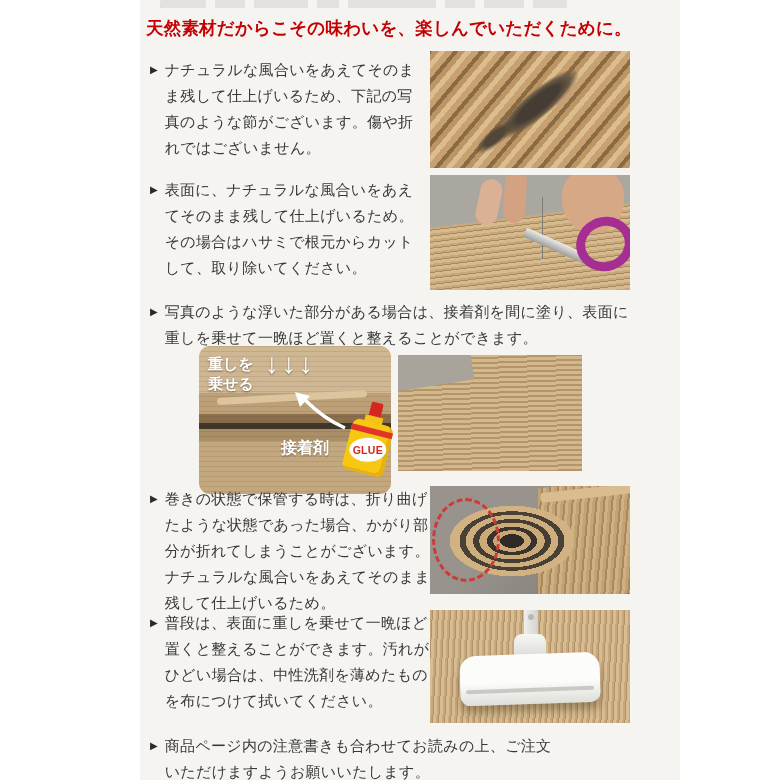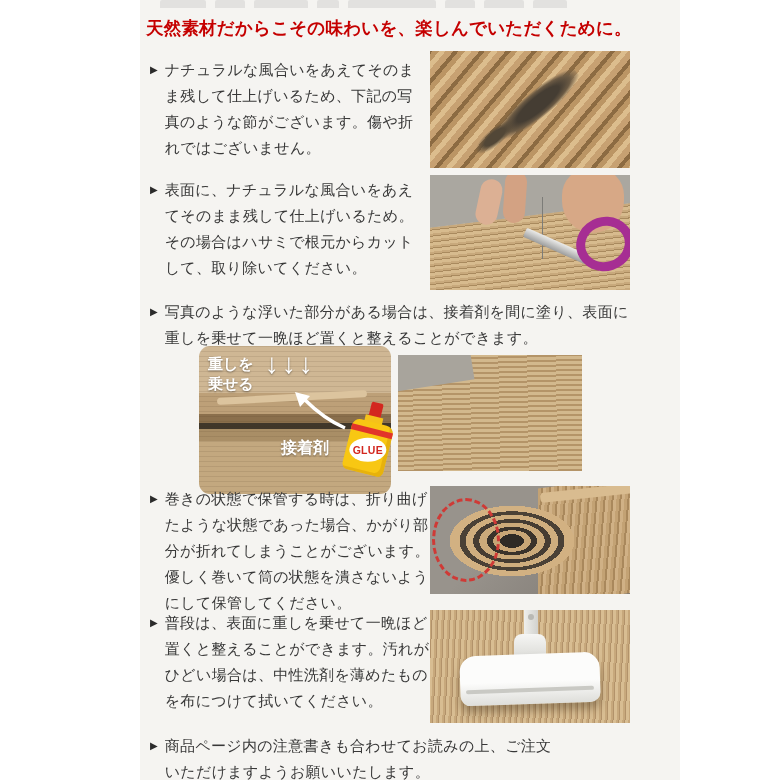--- a/index.html
+++ b/index.html
@@ -125,21 +125,21 @@
   <div class="glue">
     <div class="gcap"></div>
     <div class="gneck"></div>
     <div class="gbody"></div>
     <div class="gband"></div>
     <div class="glueoval">GLUE</div>
   </div>
 
   <div class="bullet t4">
     <span class="marker">▶</span>
-    <p class="btext">巻きの状態で保管する時は、折り曲げたような状態であった場合、かがり部分が折れてしまうことがございます。優しく巻いて筒の状態を潰さないようにして保管してください。</p>
+    <p class="btext">巻きの状態で保管する時は、折り曲げたような状態であった場合、かがり部分が折れてしまうことがございます。ナチュラルな風合いをあえてそのまま残して仕上げいるため。</p>
   </div>
   <div class="photo p4">
     <div class="matpart"></div>
     <div class="matedge"></div>
     <div class="roll"></div>
     <div class="dashc"></div>
   </div>
 
   <div class="bullet t5">
     <span class="marker">▶</span>

